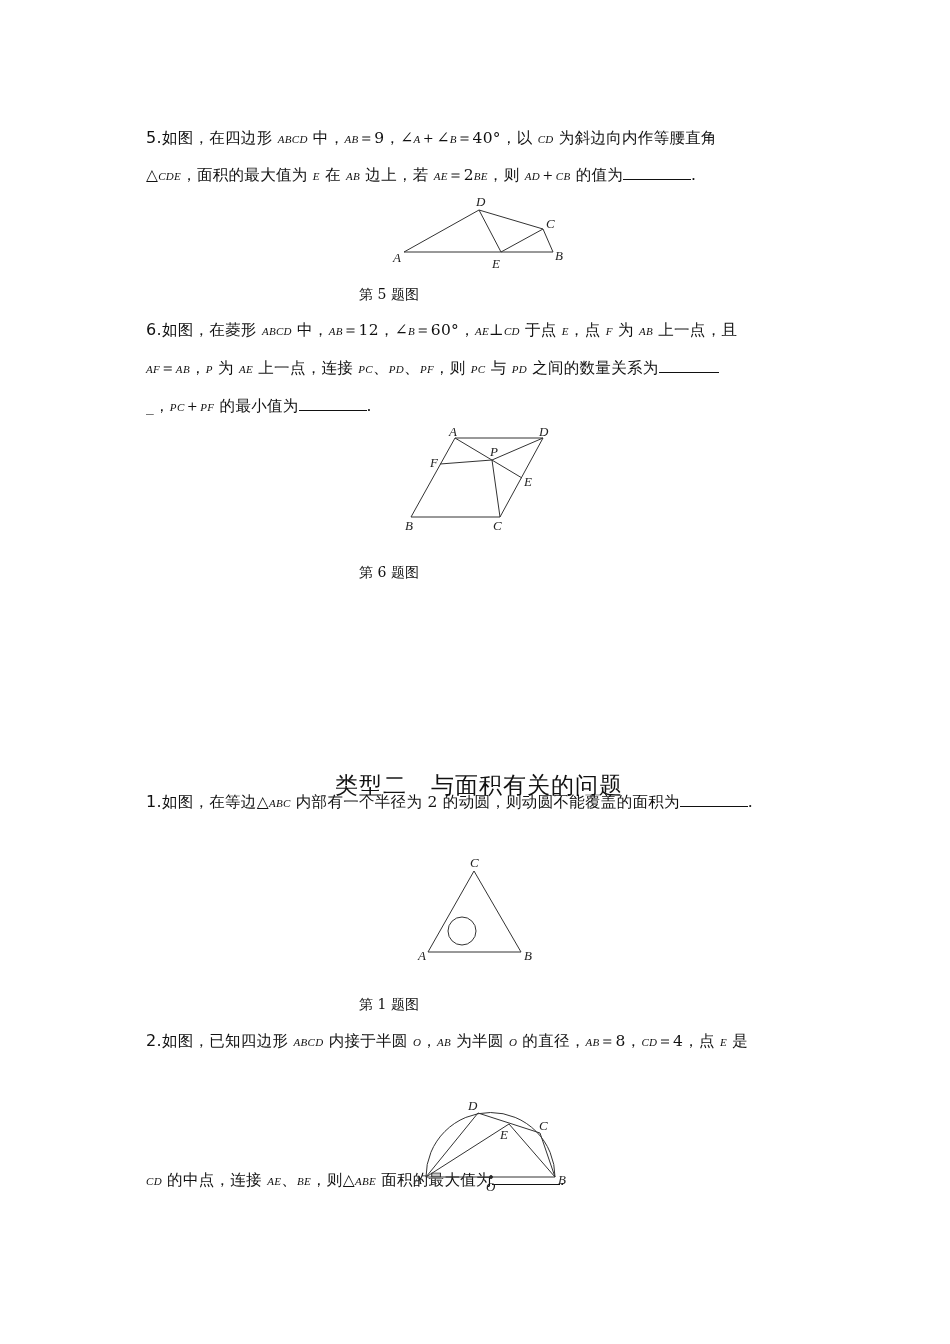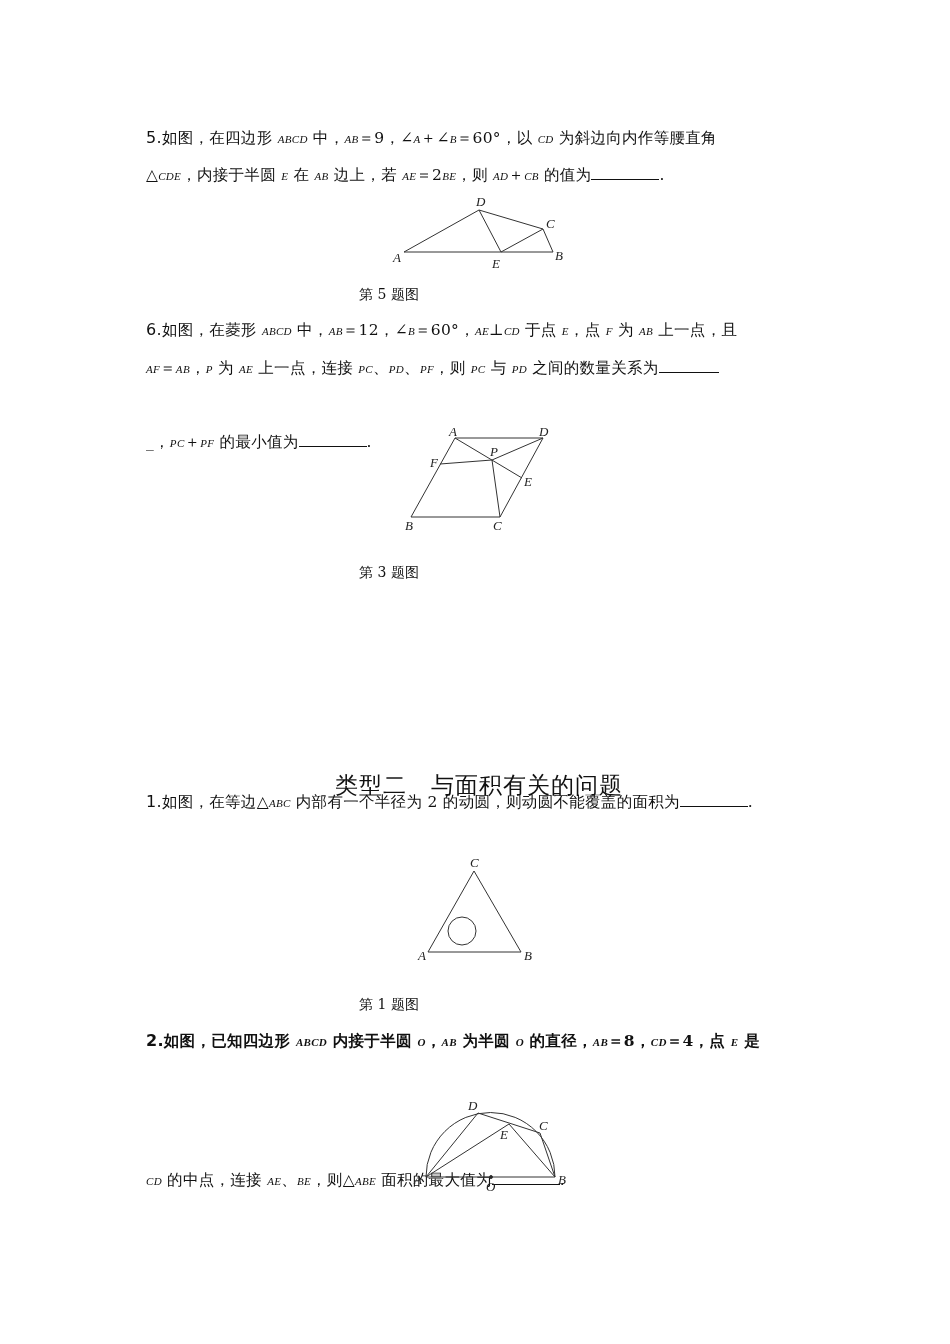--- a/index.html
+++ b/index.html
@@ -13,46 +13,46 @@
   .heading { position:absolute; width:950px; left:4px; text-align:center; font-size:23px;
              font-family:Liberation Sans, sans-serif; top:770px; letter-spacing:1px; }
   svg { position:absolute; left:0; top:0; }
   svg text { font-family:"Liberation Serif", serif; font-style:italic; font-size:13px; fill:#222; }
   svg line, svg polyline, svg path, svg circle { stroke:#333; stroke-width:1; fill:none; }
 </style>
 </head>
 <body>
 
 <div class="line" style="top:128px;">
-  <span class="num">5.</span><span>如图，在四边形 </span><span class="it">ABCD</span><span> 中，</span><span class="it">AB</span><span>＝9，∠</span><span class="it">A</span><span>＋∠</span><span class="it">B</span><span>＝60°，以 </span><span class="it">CD</span><span> 为斜边向内作等腰直角</span>
+  <span class="num">5.</span><span>如图，在四边形 </span><span class="it">ABCD</span><span> 中，</span><span class="it">AB</span><span>＝9，∠</span><span class="it">A</span><span>＋∠</span><span class="it">B</span><span>＝40°，以 </span><span class="it">CD</span><span> 为斜边向内作等腰直角</span>
 </div>
 <div class="line" style="top:165px;">
-  <span>△</span><span class="it">CDE</span><span>，内接于半圆 </span><span class="it">E</span><span> 在 </span><span class="it">AB</span><span> 边上，若 </span><span class="it">AE</span><span>＝2</span><span class="it">BE</span><span>，则 </span><span class="it">AD</span><span>＋</span><span class="it">CB</span><span> 的值为</span><span class="blank" style="width:68px;"></span><span>.</span>
+  <span>△</span><span class="it">CDE</span><span>，面积的最大值为 </span><span class="it">E</span><span> 在 </span><span class="it">AB</span><span> 边上，若 </span><span class="it">AE</span><span>＝2</span><span class="it">BE</span><span>，则 </span><span class="it">AD</span><span>＋</span><span class="it">CB</span><span> 的值为</span><span class="blank" style="width:68px;"></span><span>.</span>
 </div>
 <div class="caption" style="top:286px;">第 5 题图</div>
 
 <div class="line" style="top:320px;">
   <span class="num">6.</span><span>如图，在菱形 </span><span class="it">ABCD</span><span> 中，</span><span class="it">AB</span><span>＝12，∠</span><span class="it">B</span><span>＝60°，</span><span class="it">AE</span><span>⊥</span><span class="it">CD</span><span> 于点 </span><span class="it">E</span><span>，点 </span><span class="it">F</span><span> 为 </span><span class="it">AB</span><span> 上一点，且</span>
 </div>
 <div class="line" style="top:358px;">
   <span class="it">AF</span><span>＝</span><span class="it">AB</span><span>，</span><span class="it">P</span><span> 为 </span><span class="it">AE</span><span> 上一点，连接 </span><span class="it">PC</span><span>、</span><span class="it">PD</span><span>、</span><span class="it">PF</span><span>，则 </span><span class="it">PC</span><span> 与 </span><span class="it">PD</span><span> 之间的数量关系为</span><span class="blank" style="width:60px;"></span>
 </div>
-<div class="line" style="top:396px;margin-top:36px;">
+<div class="line" style="top:396px;">
   <span>_，</span><span class="it">PC</span><span>＋</span><span class="it">PF</span><span> 的最小值为</span><span class="blank" style="width:68px;"></span><span>.</span>
 </div>
-<div class="caption" style="top:564px;">第 3 题图</div>
+<div class="caption" style="top:564px;">第 6 题图</div>
 
 <div class="heading">类型二　与面积有关的问题</div>
 
 <div class="line" style="top:792px;">
   <span class="num">1.</span><span>如图，在等边△</span><span class="it">ABC</span><span> 内部有一个半径为 2 的动圆，则动圆不能覆盖的面积为</span><span class="blank" style="width:68px;"></span><span>.</span>
 </div>
 <div class="caption" style="top:996px;">第 1 题图</div>
 
-<div class="line" style="top:1031px;font-weight:bold;">
+<div class="line" style="top:1031px;">
   <span class="num">2.</span><span>如图，已知四边形 </span><span class="it">ABCD</span><span> 内接于半圆 </span><span class="it">O</span><span>，</span><span class="it">AB</span><span> 为半圆 </span><span class="it">O</span><span> 的直径，</span><span class="it">AB</span><span>＝8，</span><span class="it">CD</span><span>＝4，点 </span><span class="it">E</span><span> 是</span>
 </div>
 <div class="line" style="top:1128px;margin-top:42px;">
   <span class="it">CD</span><span> 的中点，连接 </span><span class="it">AE</span><span>、</span><span class="it">BE</span><span>，则△</span><span class="it">ABE</span><span> 面积的最大值为</span><span class="blank" style="width:68px;"></span><span>.</span>
 </div>
 
 <svg width="950" height="1344">
 
   <g>
     <polyline points="404,252 479,210 543,229 553,252 404,252"></polyline>

